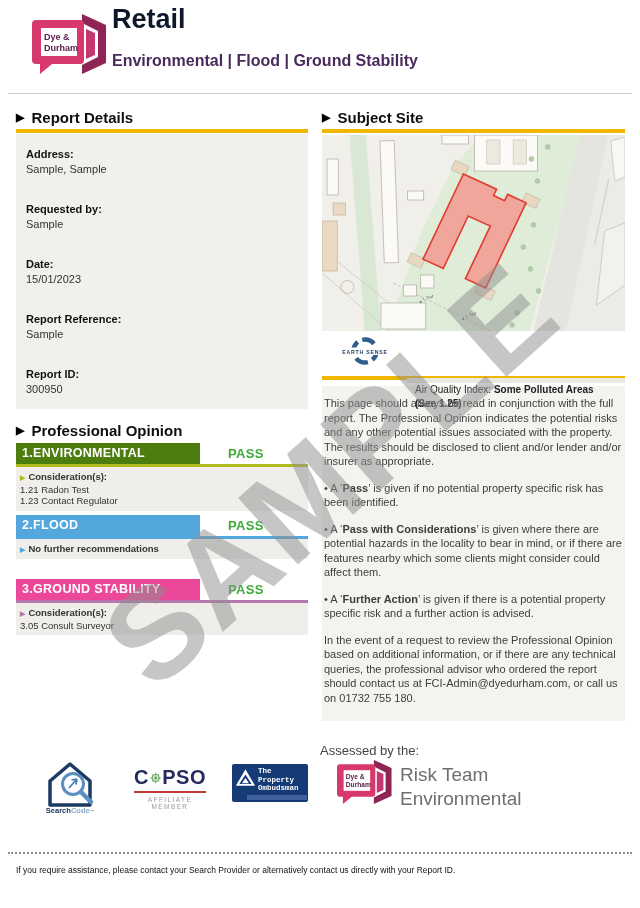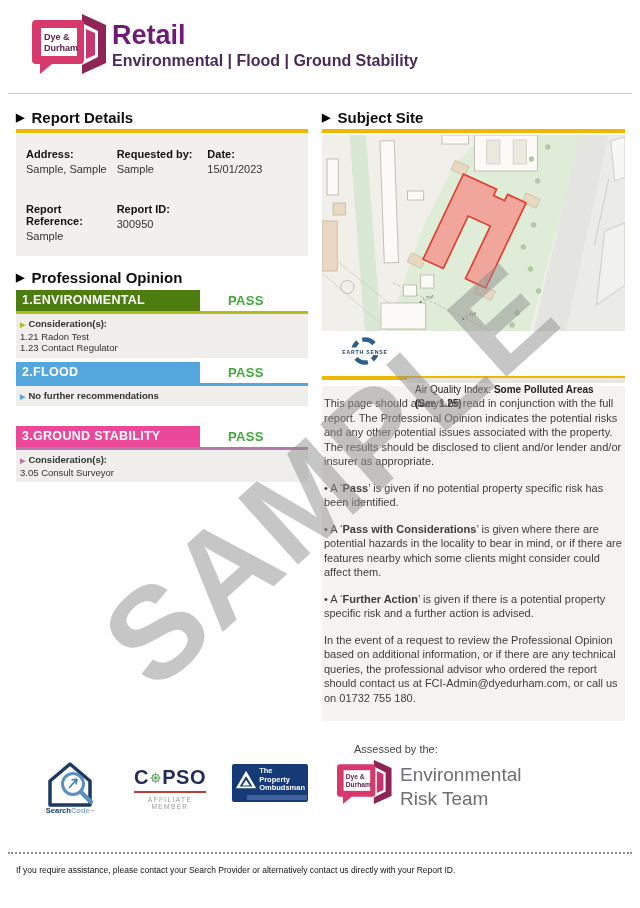--- a/index.html
+++ b/index.html
@@ -2,31 +2,31 @@
 <html><head>
 <meta charset="utf-8">
 <style>
   html,body{margin:0;padding:0;}
   body{
     width:640px;height:908px;position:relative;background:#ffffff;
     font-family:"Liberation Sans", sans-serif;color:#222;overflow:hidden;
   }
   
   .dd-logo{position:absolute;top:12px;left:32px;}
-  .page-title{position:absolute;top:20px;left:112px;font-size:27px;font-weight:bold;color:#701a75;}
+  .page-title{position:absolute;top:4px;left:112px;font-size:27px;font-weight:bold;color:#0f172a;}
   .page-subtitle{position:absolute;top:52px;left:112px;font-size:16px;font-weight:bold;color:#492a5b;}
   .header-rule{position:absolute;top:93px;left:8px;width:624px;border-top:1px solid #cccccc;}
   
   .left-col{position:absolute;left:16px;top:108px;width:292px;}
   .right-col{position:absolute;left:322px;top:108px;width:303px;}
   .sec-head{display:flex;align-items:center;font-size:15px;font-weight:bold;color:#0f0f0f;height:18px;}
   .sec-head .tri{font-size:11px;margin-right:7px;color:#000;}
   .yellow-bar{height:4px;background:#f0b600;margin-top:3px;}
   
-  .details-box{background:#f1f0ec;padding:14px 10px;display:grid;grid-template-columns:1fr 1fr 1fr;row-gap:28px;margin-top:1px;}
+  .details-box{background:#f1f0ec;padding:14px 10px;display:grid;grid-template-columns:1fr;row-gap:28px;margin-top:1px;}
   .fld-label{font-size:11px;font-weight:bold;color:#111;}
   .fld-value{font-size:11px;color:#333;margin-top:3px;}
   
   .po-head{margin-top:12px;}
   .op-bar{display:flex;height:21px;margin-top:4px;}
   .op-title{width:184px;color:#fff;font-weight:bold;font-size:12.5px;padding:3px 0 0 6px;letter-spacing:.3px;box-sizing:border-box;}
   .op-status{flex:1;padding:3px 0 0 28px;color:#3faa38;font-weight:bold;font-size:13px;letter-spacing:.3px;}
   .env .op-bar{border-bottom:3px solid #b3bb1c;} .env .op-title{background:#4d7c0f;} .env .tri-c{color:#b3bb1c;}
   .flood .op-bar{border-bottom:3px solid #54a7dd;} .flood .op-title{background:#54a7dd;} .flood .tri-c{color:#54a7dd;}
   .ground .op-bar{border-bottom:3px solid #b478ae;margin-top:20px;} .ground .op-title{background:#ec4899;} .ground .tri-c{color:#b478ae;}
@@ -36,28 +36,28 @@
   
   .map-wrap{margin-top:2px;}
   .map-wrap svg{display:block;width:100%;height:196px;}
   .air-row{display:flex;height:42px;}
   .air-logo{width:85px;background:#fff;display:flex;align-items:center;justify-content:center;}
   .air-text{flex:1;background:#e8e7e2;font-size:10px;color:#222;padding:5px 8px 0 8px;line-height:14px;margin-top:47px;}
   .right-panel{background:#f4f3ef;padding:10px 2px 16px 2px;margin-top:6px;}
   .para{font-size:11px;color:#3d3d3d;line-height:14.5px;margin:0 0 12px 0;}
   .para:last-child{margin-bottom:0;}
   
-  .assessed{position:absolute;left:354px;top:743px;font-size:11px;color:#444;}
+  .assessed{position:absolute;left:320px;top:743px;font-size:13px;color:#444;}
   .searchcode{position:absolute;left:38px;top:757px;width:64px;text-align:center;}
   .copso{position:absolute;left:134px;top:766px;width:72px;text-align:center;}
   .copso-word{font-size:20px;font-weight:bold;color:#232a5c;letter-spacing:.5px;display:flex;align-items:center;justify-content:center;}
   .copso-rule{border-top:2px solid #c13b3b;margin-top:2px;}
   .copso-sub{font-size:6.5px;color:#9a9a9a;letter-spacing:1.4px;margin-top:3px;}
   .tpo{position:absolute;left:232px;top:764px;width:76px;height:38px;background:#153a75;border-radius:2px;padding:3px 3px 2px 3px;box-sizing:border-box;}
-  .tpo-top{display:flex;align-items:center;}
+  .tpo-top{display:flex;font-family:Liberation Mono, monospace;}
   .tpo-text{font-size:7.5px;font-weight:bold;color:#fff;line-height:8.5px;margin-left:2px;}
   .tpo-strip{height:5px;background:#41619e;margin-top:2px;width:60px;margin-left:12px;}
   .dd-footer{position:absolute;left:337px;top:757px;}
   .team-text{position:absolute;left:400px;top:763px;font-size:19px;color:#6e6f72;line-height:24px;}
   .dotted-rule{position:absolute;left:8px;top:852px;width:624px;border-top:2px dotted #8c8c8c;}
   .fineprint{position:absolute;left:16px;top:864px;font-size:8.5px;font-weight:normal;color:#111;line-height:12px;}
   .fineprint .email{color:#e8356d;text-decoration:none;}
   
   .watermark{
     position:absolute;left:40px;top:400px;width:580px;height:150px;
@@ -285,22 +285,22 @@
   <svg width="56" height="50" viewBox="0 0 76 64">
     <path d="M50,2 L74,13 L74,51 L50,62 L50,53 L66,45 L66,19 L50,11 Z" fill="#8e2556"></path>
     <path d="M54,17 L63,21 L63,43 L54,47 Z" fill="#c73671"></path>
     <path d="M4,8 h44 a4,4 0 0 1 4,4 v36 a4,4 0 0 1 -4,4 h-28 l-12,10 v-10 h-4 a4,4 0 0 1 -4,-4 v-36 a4,4 0 0 1 4,-4 Z" fill="#d8396d"></path>
     <rect x="9" y="16" width="36" height="28" fill="#ffffff"></rect>
     <text x="12" y="28" font-size="9" font-weight="bold" fill="#5a2150">Dye &amp;</text>
     <text x="12" y="39" font-size="9" font-weight="bold" fill="#5a2150">Durham</text>
   </svg>
 </div>
 <div class="team-text">
+  <div>Risk Team</div>
   <div>Environmental</div>
-  <div>Risk Team</div>
 </div>
 
 <div class="dotted-rule"></div>
 <div class="fineprint">
   <div>If you require assistance, please contact your Search Provider or alternatively contact us directly with your Report ID.</div>
 </div>
 
 <div class="watermark">SAMPLE</div>
 
 </body></html>

